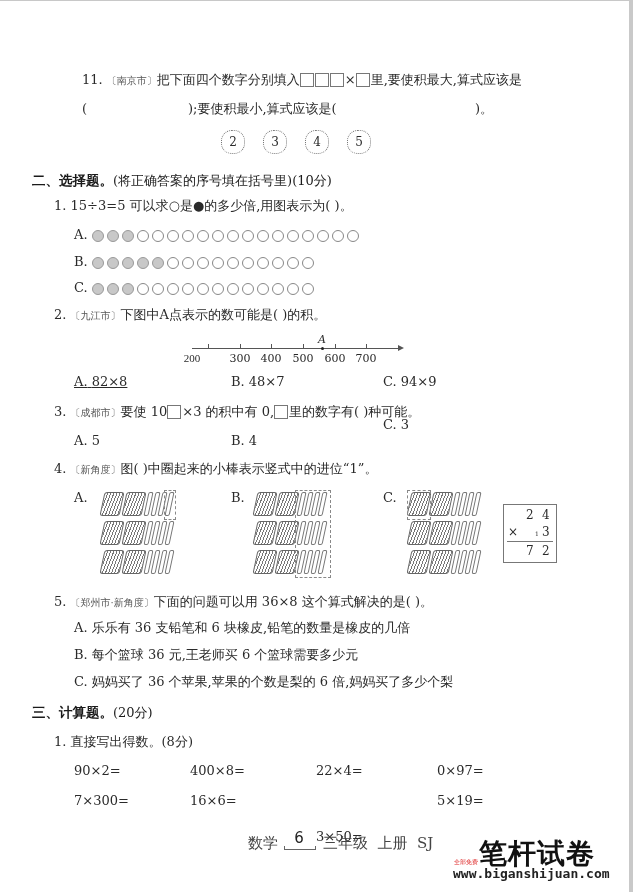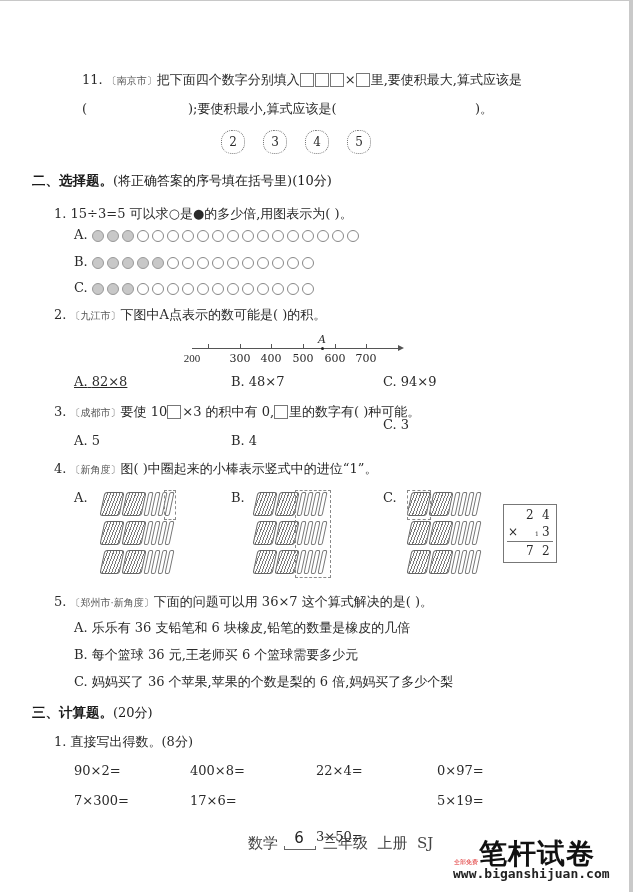--- a/index.html
+++ b/index.html
@@ -57,21 +57,21 @@
 </div>
 <div class="flower" style="left:221px;top:130px;">2</div>
 <div class="flower" style="left:263px;top:130px;">3</div>
 <div class="flower" style="left:305px;top:130px;">4</div>
 <div class="flower" style="left:347px;top:130px;">5</div>
 
 <div class="abs h" style="left:32px;top:172px;">
   <span>二、选择题。</span><span class="hn t">(将正确答案的序号填在括号里)(10分)</span>
 </div>
 
-<div class="abs t" style="left:54px;top:198px;margin-top:8px;">1. 15÷3=5 可以求○是●的多少倍,用图表示为(      )。</div>
+<div class="abs t" style="left:54px;top:198px;">1. 15÷3=5 可以求○是●的多少倍,用图表示为(      )。</div>
 
 <div class="abs t" style="left:74px;top:227px;">
   <span>A.</span>
   <span class="dots">
     <span class="dot g"></span>
       <span class="dot g"></span>
       <span class="dot g"></span>
     <span class="dot"></span>
       <span class="dot"></span>
       <span class="dot"></span>
@@ -243,37 +243,37 @@
   <div class="abs" style="left:4px;top:20px;">×</div>
   <div class="abs" style="left:31px;top:25px;font-size:6px;">1</div>
   <div class="abs" style="left:38px;top:20px;">3</div>
   <div class="abs" style="left:3px;top:36px;width:46px;height:1px;background:#777;"></div>
   <div class="abs" style="left:22px;top:39px;">7</div>
   <div class="abs" style="left:38px;top:39px;">2</div>
 </div>
 
 <div class="abs t" style="left:54px;top:594px;">
   <span>5.</span>
-  <span class="tag">〔郑州市·新角度〕</span><span>下面的问题可以用 36×7 这个算式解决的是(      )。</span>
+  <span class="tag">〔郑州市·新角度〕</span><span>下面的问题可以用 36×8 这个算式解决的是(      )。</span>
 </div>
 <div class="abs t" style="left:74px;top:620px;text-align:right;"><span>A.</span> <span>乐乐有 36 支铅笔和 6 块橡皮,铅笔的数量是橡皮的几倍</span></div>
 <div class="abs t" style="left:74px;top:647px;"><span>B.</span> <span>每个篮球 36 元,王老师买 6 个篮球需要多少元</span></div>
 <div class="abs t" style="left:74px;top:674px;"><span>C.</span> <span>妈妈买了 36 个苹果,苹果的个数是梨的 6 倍,妈妈买了多少个梨</span></div>
 
 <div class="abs h" style="left:32px;top:704px;">
   <span>三、计算题。</span><span class="hn t">(20分)</span>
 </div>
 <div class="abs t" style="left:54px;top:734px;">1. 直接写出得数。(8分)</div>
 
 <div class="abs t" style="left:74px;top:763px;">90×2=</div>
 <div class="abs t" style="left:190px;top:763px;">400×8=</div>
 <div class="abs t" style="left:316px;top:763px;">22×4=</div>
 <div class="abs t" style="left:437px;top:763px;">0×97=</div>
 <div class="abs t" style="left:74px;top:793px;">7×300=</div>
-<div class="abs t" style="left:190px;top:793px;">17×6=</div>
+<div class="abs t" style="left:190px;top:793px;">16×6=</div>
 <div class="abs t" style="left:316px;top:793px;margin-top:36px;">3×50=</div>
 <div class="abs t" style="left:437px;top:793px;">5×19=</div>
 
 <div class="abs footer" style="left:248px;top:834px;">数学</div>
 <div class="pgnum">6</div>
 <div class="pgbracket"></div>
 <div class="abs footer" style="left:323px;top:834px;">
   <span>三年级</span>&nbsp;&nbsp;<span>上册</span>&nbsp;&nbsp;<span>SJ</span>
 </div>
 

